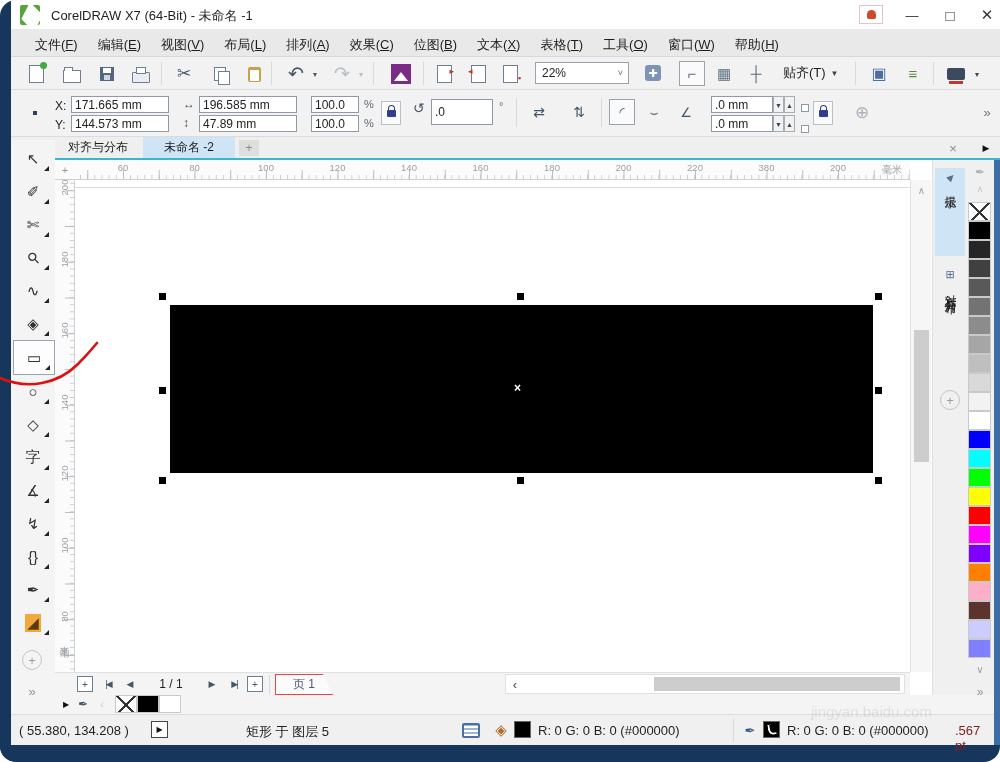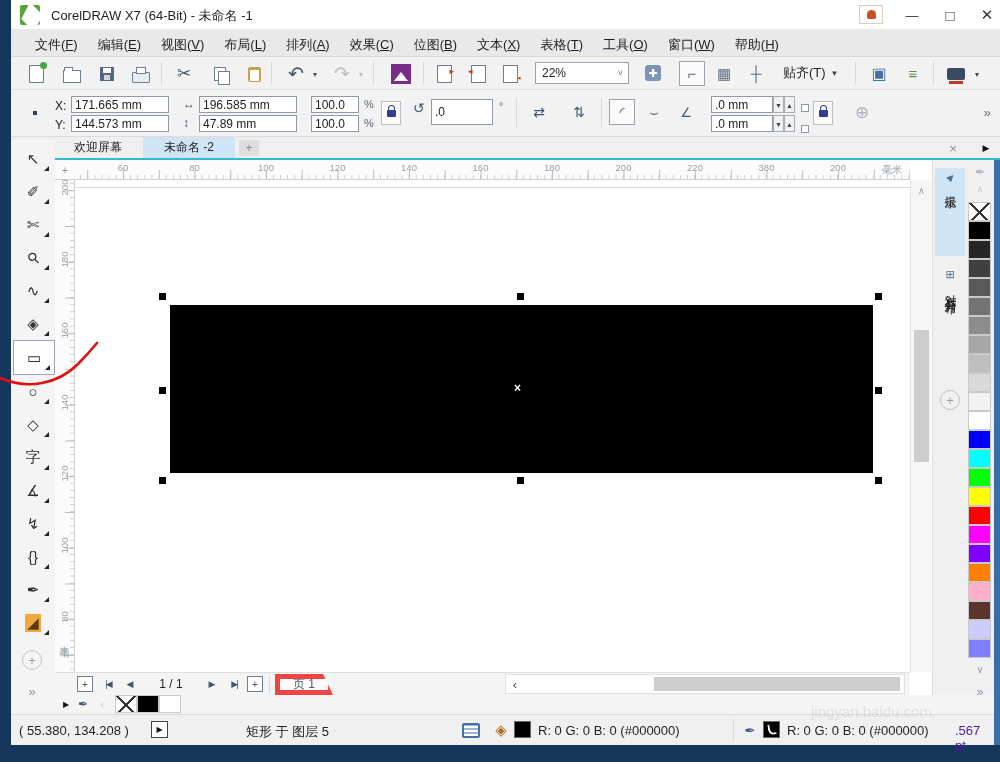--- a/index.html
+++ b/index.html
@@ -1,17 +1,17 @@
 <!DOCTYPE html>
 <html><head>
 <meta charset="utf-8">
 <style>
   html,body{margin:0;padding:0;background:#fff;}
   #win{position:relative;width:1000px;height:762px;background:#ffffff;overflow:hidden;
-       font-family:"Liberation Sans",sans-serif;color:#222;}
+       font-family:"Liberation Sans",sans-serif;color:#222;border-radius:16px;}
   .r{position:absolute;box-sizing:border-box;}
   .ic{display:flex;align-items:center;justify-content:center;color:#4b5a6e;}
   .sepv{width:1px;background:#d9d9d9;}
   .fld{border:1px solid #8f9aa6;background:#fff;font:12px "Liberation Sans",sans-serif;
        padding:0 3px;height:17px;box-sizing:border-box;color:#222;}
   u{text-decoration:underline;}
   
   .title-text{font-size:13px;color:#1d1d1d;}
   .menu-item{display:inline-block;padding:6px 10px;font-size:13px;color:#1d1d1d;cursor:default;}
   
@@ -231,21 +231,21 @@
     <div class="r ic" data-name="more-options-button" style="left:840px;top:11px;width:22px;height:22px;font-size:17px;color:#aab2bb;">
         <span data-name="plus-circle-icon">⊕</span>
       </div>
     <div class="r ic" data-name="propbar-overflow-button" style="left:966px;top:11px;width:20px;height:22px;font-size:13px;color:#6b7684;">
         <span data-name="chevrons-right-icon">»</span>
       </div>
   </div>
 
   <div class="r" data-name="document-tab-bar" style="left:11px;top:137px;width:989px;height:23px;background:#efefef;border-bottom:2px solid #35b9cd;">
     <div class="r ic" data-name="tab-welcome-screen" style="left:44px;top:0;width:86px;height:21px;font-size:12px;color:#1d1d1d;">
-        <span data-name="tab-label">欢迎屏幕</span>
+        <span data-name="tab-label">对齐与分布</span>
       </div>
     <div class="r ic" data-name="tab-untitled-1" style="left:132px;top:0;width:92px;height:21px;background:#cfe4f5;font-size:12px;color:#1d1d1d;">
         <span data-name="tab-label">未命名 -2</span>
       </div>
     <div class="r ic" data-name="new-document-tab-button" style="left:228px;top:3px;width:20px;height:16px;background:#dedede;color:#8a8a8a;font-size:12px;">
         <span data-name="plus-icon">+</span>
       </div>
     <div class="r ic" data-name="docker-close-button" style="left:933px;top:2px;width:18px;height:18px;font-size:13px;color:#8a8a8a;">
         <span data-name="close-icon">×</span>
       </div>
@@ -432,21 +432,21 @@
     <div class="r ic" data-name="next-page-button" style="left:148px;top:3px;width:18px;height:16px;font-size:9px;color:#44566c;">
         <span data-name="next-page-icon">▶</span>
       </div>
     <div class="r ic" data-name="last-page-button" style="left:170px;top:3px;width:18px;height:16px;font-size:9px;color:#44566c;letter-spacing:-2px;">
         <span data-name="last-page-icon">▶|</span>
       </div>
     <div class="r ic" data-name="add-page-end-button" style="left:192px;top:3px;width:16px;height:16px;border:1px solid #6e7f95;background:#fff;font-size:10px;color:#44566c;">
         <span data-name="add-page-icon">+</span>
       </div>
     <div class="r sepv" data-name="separator" style="left:214px;top:2px;height:19px;"></div>
-    <div class="r ic tabslant" data-name="page-1-tab" style="left:220px;top:1px;width:58px;height:21px;background:#fbfbfb;border:5px solid #ef4444;font-size:12px;">
+    <div class="r ic tabslant" data-name="page-1-tab" style="left:220px;top:1px;width:58px;height:21px;background:#fbfbfb;border:1px solid #ef4444;font-size:12px;">
         <span data-name="page-tab-label">页 1</span>
       </div>
 
     <div class="r" data-name="horizontal-scrollbar" style="left:450px;top:1px;width:400px;height:20px;background:#fff;border:1px solid #e0e0e0;">
       <div class="r ic" data-name="scroll-left-button" style="left:0;top:0;width:18px;height:18px;color:#444;font-size:13px;">
           <span data-name="chevron-left-icon">‹</span>
         </div>
       <div class="r" data-name="horizontal-scroll-thumb" style="left:148px;top:2px;width:246px;height:14px;background:#cdcdcd;"></div>
     </div>
   </div>
@@ -479,17 +479,17 @@
         <span data-name="fill-bucket-icon">◈</span>
       </div>
     <div class="r" data-name="fill-color-swatch" style="left:503px;top:6px;width:17px;height:17px;background:#000;border:1px solid #666;"></div>
     <div class="r" data-name="fill-color-text" style="left:527px;top:8px;font-size:13px;color:#222;">R: 0 G: 0 B: 0 (#000000)</div>
     <div class="r sepv" data-name="separator" style="left:722px;top:4px;height:23px;"></div>
     <div class="r ic" data-name="outline-status-button" style="left:730px;top:5px;width:18px;height:20px;font-size:13px;color:#3a5a8c;">
         <span data-name="outline-pen-icon">✒</span>
       </div>
     <div class="r pen-swatch" data-name="outline-color-swatch" style="left:752px;top:6px;width:17px;height:17px;background:#000;border:1px solid #666;"></div>
     <div class="r" data-name="outline-color-text" style="left:776px;top:8px;font-size:13px;color:#222;">R: 0 G: 0 B: 0 (#000000)</div>
-    <div class="r" data-name="outline-width-text" style="left:944px;top:8px;font-size:13px;color:#4c1d95;">.567 pt</div>
+    <div class="r" data-name="outline-width-text" style="left:944px;top:8px;font-size:13px;color:#7f1d1d;">.567 pt</div>
     <div class="r" data-name="watermark" style="left:800px;top:-12px;font-size:15px;color:#999;opacity:.22;">jingyan.baidu.com</div>
   </div>
 
 </div>
 
 </body></html>

